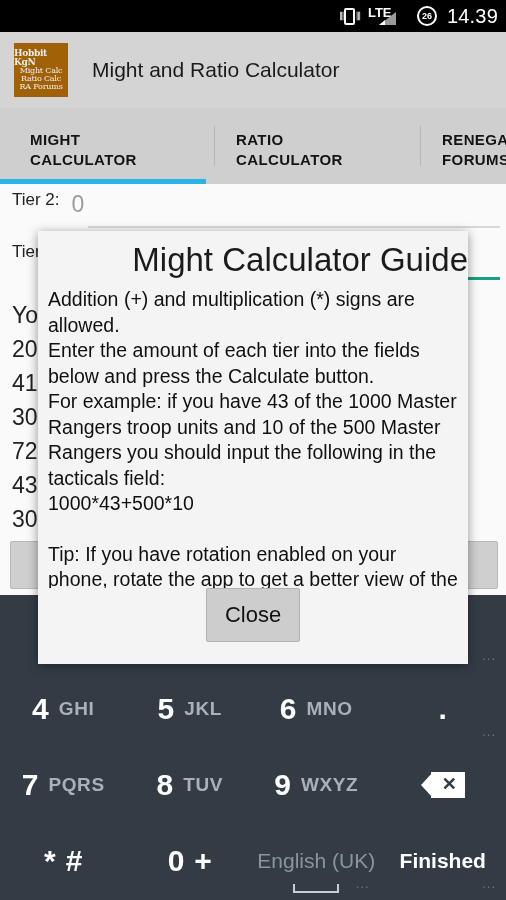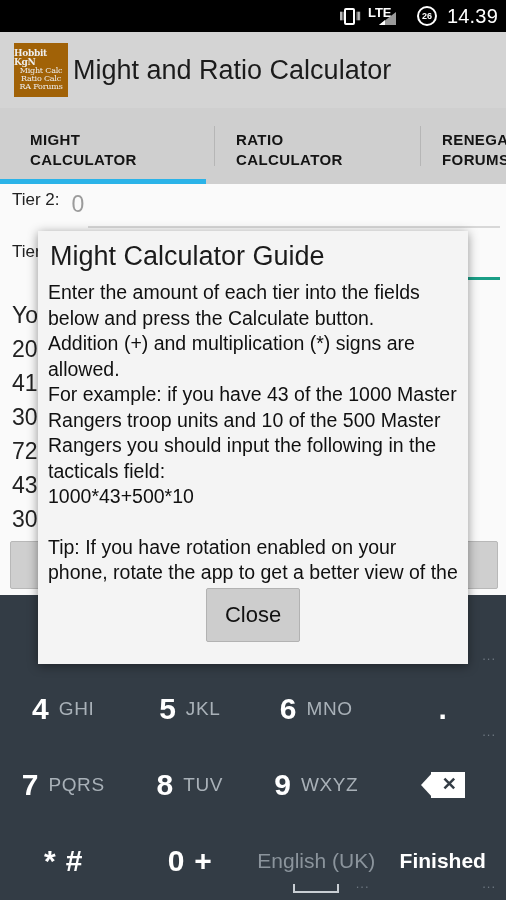--- a/index.html
+++ b/index.html
@@ -40,21 +40,21 @@
     position:absolute; top:32px; left:0; width:506px; height:76px;
     background:#d4d4d4; display:flex; align-items:center; padding-left:14px;
   }
   .logo {
     width:54px; height:54px; background:#a16207; color:#eee;
     display:flex; flex-direction:column; align-items:center; justify-content:center;
     font-family:"DejaVu Serif", serif; line-height:1.02; padding:2px 0;
   }
   .logo-l1 { font-size:9px; font-weight:bold; letter-spacing:-0.3px; }
   .logo-l2, .logo-l3, .logo-l4 { font-size:8px; letter-spacing:-0.2px; }
-  .app-title { font-size:27px; color:#1b1b1b; margin-left:5px; letter-spacing:0px; }
+  .app-title { font-size:21px; color:#1b1b1b; margin-left:24px; letter-spacing:0px; }
 
   
   .tabbar {
     position:absolute; top:108px; left:0; width:506px; height:76px;
     background:#cfcfcf; display:flex;padding-left:8px;
   }
   .tab {
     position:relative; flex:0 0 auto; padding:22px 0 0 22px;
     font-size:15px; font-weight:bold; color:#141414; letter-spacing:0.4px;
     line-height:1.35;
@@ -84,22 +84,22 @@
     background:#cfcfcf; border:1px solid #b8b8b8; border-radius:2px;
     display:flex; align-items:center; justify-content:center;
     font-size:19px; color:#1a1a1a;
   }
   .dialog {
     position:absolute; left:38px; top:231px; width:430px; height:433px;
     background:#f4f4f4; box-shadow:0 2px 10px rgba(0,0,0,.42);
     display:flex; flex-direction:column;
   }
   .dlg-title {
-    text-align:left; font-size:27px; color:#1b1b1b;
-    padding:10px 0 8px 12px;
+    text-align:right; font-size:33px; color:#1b1b1b;
+    padding:10px 0 8px 4px;
   }
   .dlg-body {
     padding:0 10px 0 10px; font-size:19.5px; line-height:25.5px; color:#101010;
     flex:1 1 auto; overflow:hidden;
   }
   .dlg-body p { margin:0; }
   .dlg-body .blank { height:25px; }
   .dlg-actions { display:flex; justify-content:center; padding-bottom:22px; }
   .close-btn {
     background:#cdcdcd; border:1px solid #b2b2b2; border-radius:2px;
@@ -111,21 +111,21 @@
   .keyboard {
     position:absolute; left:0; bottom:0; width:506px; height:305px;
     background:#333c45;
   }
   .krow { display:flex; width:506px; height:76px; }
   .key {
     position:relative; flex:1 1 0; display:flex; align-items:center; justify-content:center;
     gap:10px; color:#fff;
   }
   .key .num { font-size:30px; font-weight:bold; color:#fff; }
-  .key .sub { font-size:19px; font-weight:normal; color:#a9b1b8; letter-spacing:0.6px; }
+  .key .sub { font-size:19px; font-weight:bold; color:#a9b1b8; letter-spacing:0.6px; }
   .key .dot { font-size:30px; font-weight:bold; color:#fff; }
   .key.lang .lang-txt { font-size:21px; color:#8b949c; }
   .key.done .done-txt { font-size:21px; font-weight:bold; color:#fff; }
   .ellipsis { position:absolute; right:10px; bottom:8px; font-size:13px; color:#6d7780; letter-spacing:1px; }
   .spacebar-ind {
     position:absolute; left:50%; transform:translateX(-50%); bottom:6px;
     width:46px; height:9px; border:2px solid #c9ced3; border-top:none;
   }
   .bksp { width:44px; height:26px; position:relative; }
   .bksp-shape {
@@ -289,22 +289,22 @@
       <div class="key done">
         <span class="done-txt">Finished</span>
         <span class="ellipsis">...</span>
       </div>
     </div>
   </div>
 
   <div class="dialog">
     <div class="dlg-title">Might Calculator Guide</div>
     <div class="dlg-body">
+      <p>Addition (+) and multiplication (*) signs are allowed.</p>
       <p>Enter the amount of each tier into the fields below and press the Calculate button.</p>
-      <p>Addition (+) and multiplication (*) signs are allowed.</p>
       <p>For example: if you have 43 of the 1000 Master Rangers troop units and 10 of the 500 Master Rangers you should input the following in the tacticals field:</p>
       <p>1000*43+500*10</p>
       <div class="blank"></div>
       <p>Tip: If you have rotation enabled on your phone, rotate the app to get a better view of the field you're editing.</p>
     </div>
     <div class="dlg-actions">
       <button class="close-btn">Close</button>
     </div>
   </div>
 

